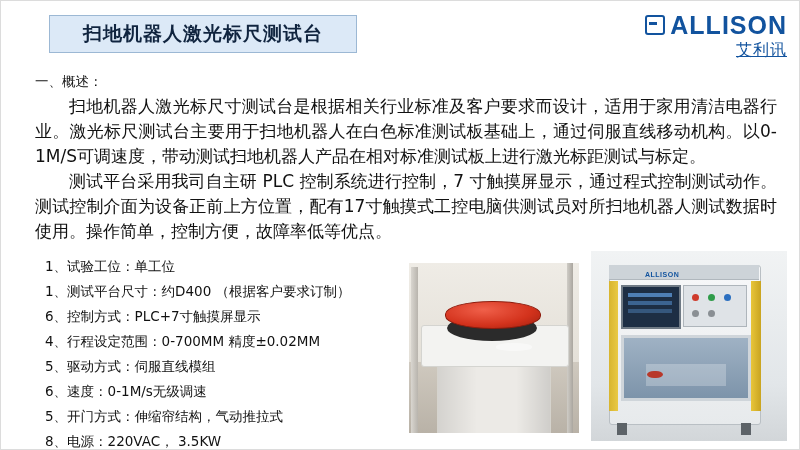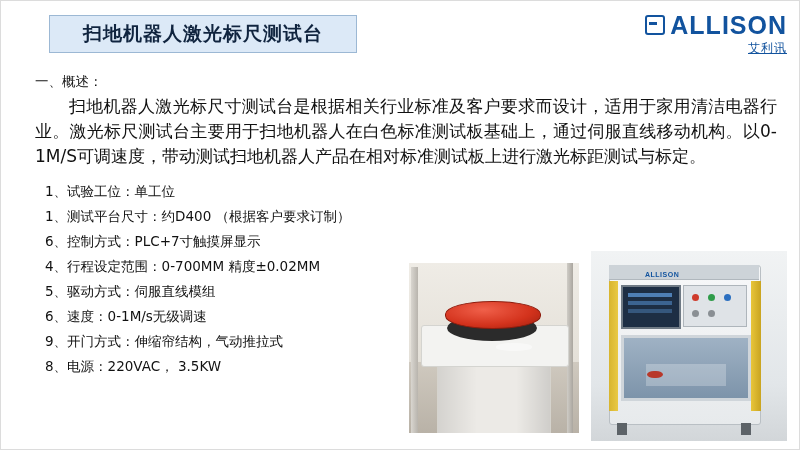--- a/index.html
+++ b/index.html
@@ -59,21 +59,21 @@
   }
   .brand-main {
     font-size: 25px;
     font-weight: bold;
     color: #12539e;
     letter-spacing: 1px;
     font-family: "Liberation Sans", sans-serif;
   }
   .brand-sub {
     margin-top: 4px;
-    font-size: 12px;
+    font-size: 16px;
     color: #12539e;
     letter-spacing: 1px;
     font-family: "DejaVu Sans", sans-serif;
     text-decoration: underline;
   }
   .brand-row {
     display: flex;
     align-items: flex-end;
     justify-content: flex-end;
     gap: 5px;
@@ -310,28 +310,29 @@
         <span class="brand-mark"></span>
         <span class="brand-main">ALLISON</span>
       </div>
       <div class="brand-sub">艾利讯</div>
     </div>
   </div>
 
   <div class="content">
     <div class="sec-title">一、概述：</div>
     <div class="para">扫地机器人激光标尺寸测试台是根据相关行业标准及客户要求而设计，适用于家用清洁电器行业。激光标尺测试台主要用于扫地机器人在白色标准测试板基础上，通过伺服直线移动机构。以0-1M/S可调速度，带动测试扫地机器人产品在相对标准测试板上进行激光标距测试与标定。</div>
+    <div class="para">测试平台采用我司自主研 PLC 控制系统进行控制，7 寸触摸屏显示，通过程式控制测试动作。测试控制介面为设备正前上方位置，配有17寸触摸式工控电脑供测试员对所扫地机器人测试数据时使用。操作简单，控制方便，故障率低等优点。</div>
     <ul class="spec-list">
       <li>1、试验工位：单工位</li>
       <li>1、测试平台尺寸：约D400 （根据客户要求订制）</li>
       <li>6、控制方式：PLC+7寸触摸屏显示</li>
       <li>4、行程设定范围：0-700MM  精度±0.02MM</li>
       <li>5、驱动方式：伺服直线模组</li>
       <li>6、速度：0-1M/s无级调速</li>
-      <li>9、开门方式：伸缩帘结构，气动推拉式</li>
+      <li>5、开门方式：伸缩帘结构，气动推拉式</li>
       <li>8、电源：220VAC， 3.5KW</li>
     </ul>
   </div>
 
   <div class="photos">
 
     <div class="photo photo-left">
       <div class="room-wall"></div>
       <div class="room-floor"></div>
       <div class="pole"></div>

